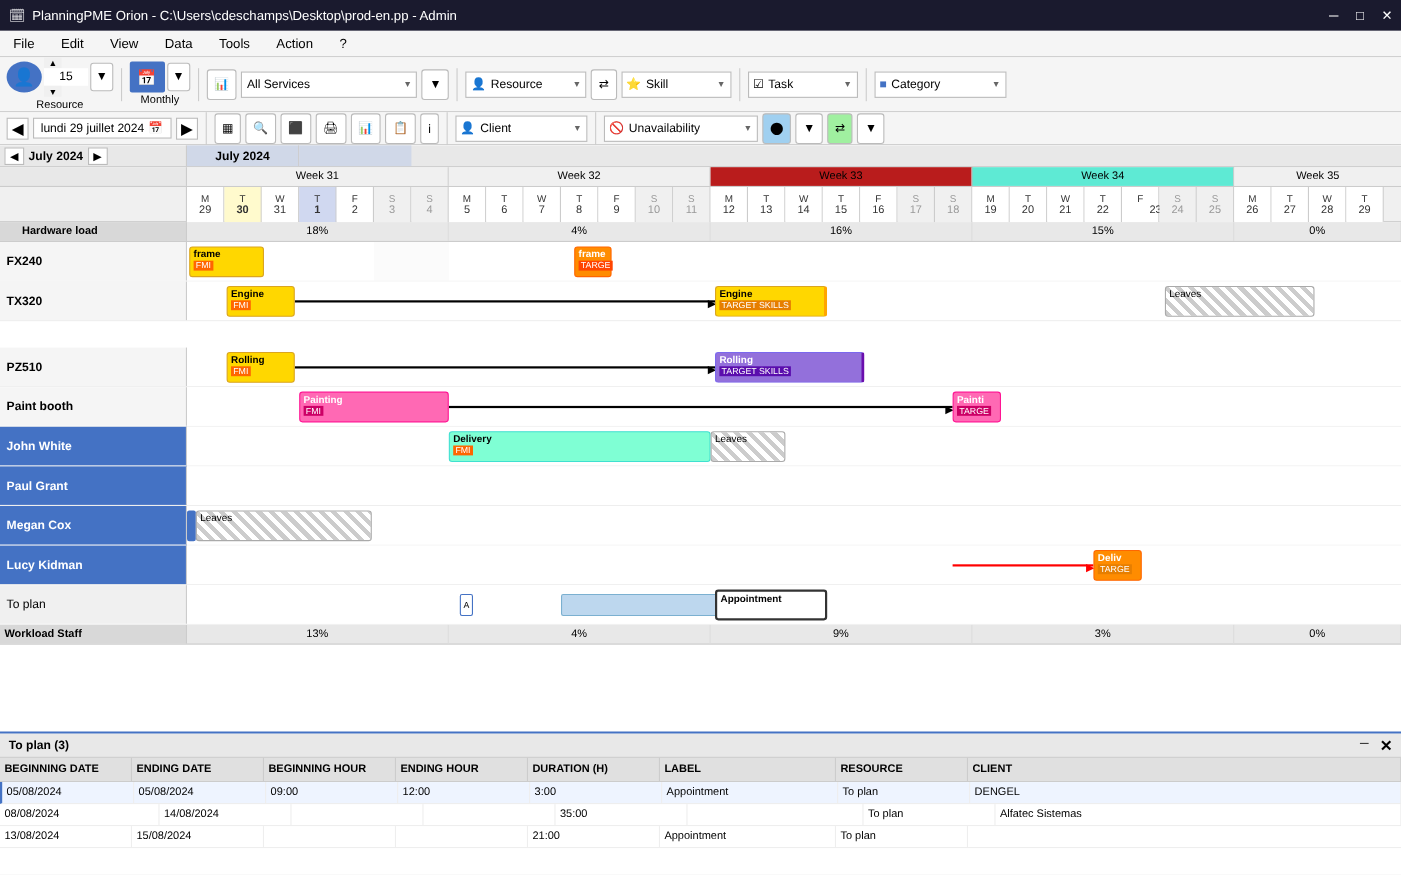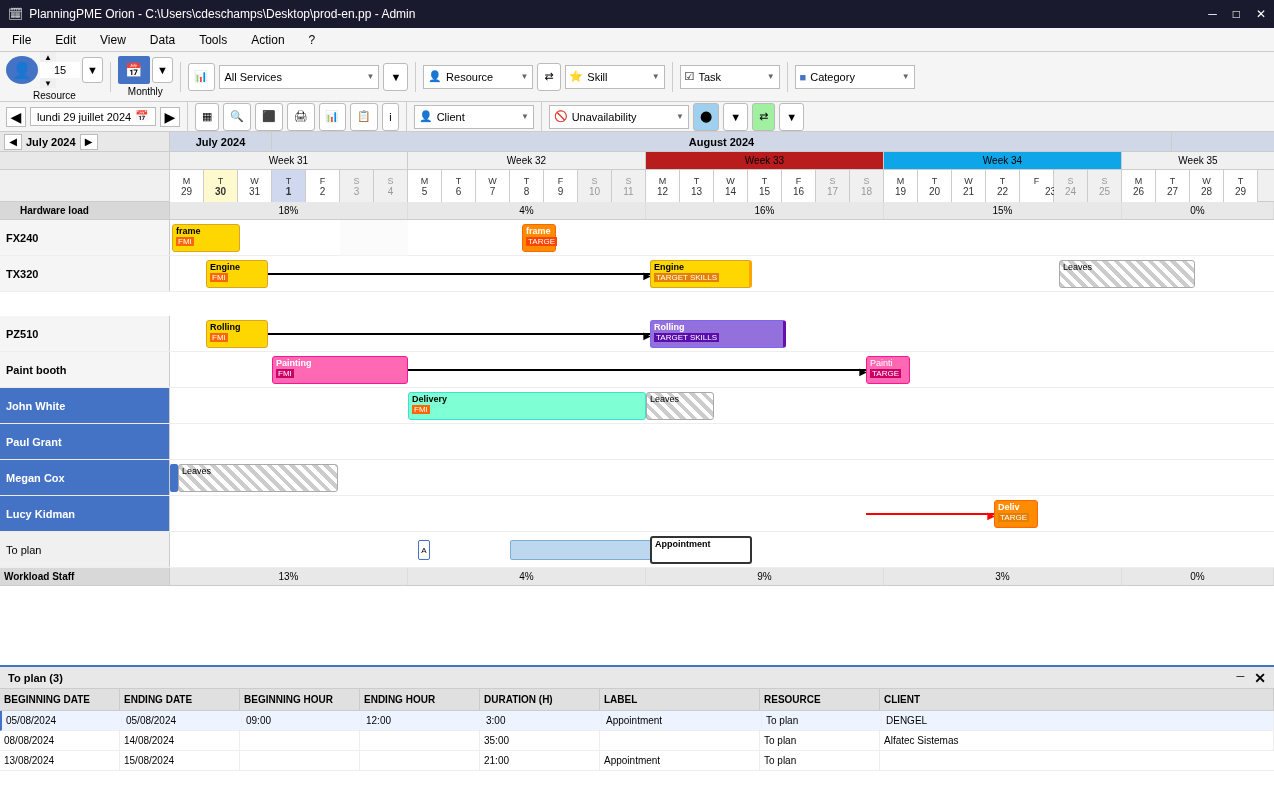--- a/index.html
+++ b/index.html
@@ -205,32 +205,31 @@
 
     <div style="display:flex; border-bottom:1px solid #ccc; height:20px; background:#e8e8e8;">
       <div style="width:170px; min-width:170px; border-right:1px solid #ccc; display:flex; align-items:center; padding:0 4px; gap:4px;">
         <button style="background:white; border:1px solid #bbb; cursor:pointer; width:18px; height:16px; font-size:10px; display:flex; align-items:center; justify-content:center;">◀</button>
         <span style="font-size:11px; font-weight:bold;">July 2024</span>
         <button style="background:white; border:1px solid #bbb; cursor:pointer; width:18px; height:16px; font-size:10px; display:flex; align-items:center; justify-content:center;">▶</button>
       </div>
 
       <div style="flex:1; display:flex;">
         <div style="border-right:1px solid #ccc; background:#d0d8e8; display:flex; align-items:center; justify-content:center; font-size:11px; font-weight:bold; width:calc(3*34px);">July 2024</div>
-        <div style="border-right:1px solid #ccc; background:#d0d8e8; display:flex; align-items:center; justify-content:center; font-size:11px; font-weight:bold; flex:1;">August 2024</div>
         <div style="background:#d0d8e8; flex:0 0 calc(3*34px); display:flex; align-items:center; justify-content:center;"></div>
       </div>
     </div>
 
     <div style="display:flex; border-bottom:1px solid #ccc; height:18px; background:#e8e8e8;">
       <div style="width:170px; min-width:170px; border-right:1px solid #ccc;"></div>
       <div style="flex:1; display:flex;">
         <div style="border-right:1px solid #ccc; background:#f0f0f0; display:flex; align-items:center; justify-content:center; font-size:10px; width:calc(7*34px);">Week 31</div>
         <div style="border-right:1px solid #ccc; background:#f0f0f0; display:flex; align-items:center; justify-content:center; font-size:10px; width:calc(7*34px);">Week 32</div>
         <div style="border-right:1px solid #ccc; background:#b91c1c; display:flex; align-items:center; justify-content:center; font-size:10px; width:calc(7*34px);">Week 33</div>
-        <div style="border-right:1px solid #ccc; background:#0ea5e9; display:flex; align-items:center; justify-content:center; font-size:10px; width:calc(7*34px);text-align:center;">Week 34</div>
+        <div style="border-right:1px solid #ccc; background:#5eead4; display:flex; align-items:center; justify-content:center; font-size:10px; width:calc(7*34px);text-align:center;">Week 34</div>
         <div style="background:#f0f0f0; display:flex; align-items:center; justify-content:center; font-size:10px; flex:1;">Week 35</div>
       </div>
     </div>
 
     <div style="display:flex; border-bottom:1px solid #ccc; height:32px; background:#f0f0f0;">
       <div style="width:170px; min-width:170px; border-right:1px solid #ccc;"></div>
       <div style="flex:1; display:flex;" id="day-cells-container">
 
       <div style="border-right: 1px solid rgb(204, 204, 204); display: flex; flex-direction: column; align-items: center; justify-content: center; font-size: 9px; width: 34px; min-width: 34px; height: 32px; background: white; color: rgb(51, 51, 51);">
       <span style="font-size:9px;">M</span>
@@ -445,21 +444,21 @@
           <div style="position:absolute; left:102px; top:4px; width:136px; height:28px; background:#FF69B4; border:1px solid #FF1493; border-radius:3px; font-size:9px; padding:1px 3px; cursor:pointer; z-index:2;">
             <div style="font-weight:bold; color:white;">Painting</div>
             <div style="font-size:8px; background:#cc0066; color:white; padding:0 2px; display:inline-block;">FMI</div>
           </div>
 
           <div style="position:absolute; left:238px; top:17px; width:458px; height:2px; border-top:2px solid black;">
             <div style="position:absolute; right:-1px; top:-5px; font-size:10px;">▶</div>
           </div>
 
           <div style="position:absolute; left:696px; top:4px; width:44px; height:28px; background:#FF69B4; border:1px solid #FF1493; border-radius:3px; font-size:9px; padding:1px 3px; cursor:pointer; z-index:2;">
-            <div style="font-weight:normal; color:white;">Painti</div>
+            <div style="font-weight:bold; color:white;">Painti</div>
             <div style="font-size:8px; background:#cc0066; color:white; padding:0 2px; display:inline-block;">TARGE</div>
           </div>
         </div>
       </div>
 
       <div style="display:flex; border-bottom:1px solid #eee; height:36px; position:relative;">
         <div style="width:170px; min-width:170px; border-right:1px solid #ccc; display:flex; align-items:center; padding:0 6px; font-size:11px; background:#4472C4; color:white; font-weight:bold;">John White</div>
         <div style="flex:1; position:relative; background:white;">
 
           <div style="position:absolute; left:238px; top:4px; width:238px; height:28px; background:#7FFFD4; border:1px solid #40E0D0; border-radius:3px; font-size:9px; padding:1px 3px; cursor:pointer; z-index:2;">
@@ -559,21 +558,21 @@
         <div class="table-cell" style="width:120px;">05/08/2024</div>
         <div class="table-cell" style="width:120px;">05/08/2024</div>
         <div class="table-cell" style="width:120px;">09:00</div>
         <div class="table-cell" style="width:120px;">12:00</div>
         <div class="table-cell" style="width:120px;">3:00</div>
         <div class="table-cell" style="width:160px;">Appointment</div>
         <div class="table-cell" style="width:120px;">To plan</div>
         <div class="table-cell" style="flex:1;">DENGEL</div>
       </div>
       <div class="table-row">
-        <div class="table-cell" style="width:120px;">08/08/2024</div>
+        <div class="table-cell" style="width:145px;">08/08/2024</div>
         <div class="table-cell" style="width:120px;">14/08/2024</div>
         <div class="table-cell" style="width:120px;"></div>
         <div class="table-cell" style="width:120px;"></div>
         <div class="table-cell" style="width:120px;">35:00</div>
         <div class="table-cell" style="width:160px;"></div>
         <div class="table-cell" style="width:120px;">To plan</div>
         <div class="table-cell" style="flex:1;">Alfatec Sistemas</div>
       </div>
       <div class="table-row">
         <div class="table-cell" style="width:120px;">13/08/2024</div>

